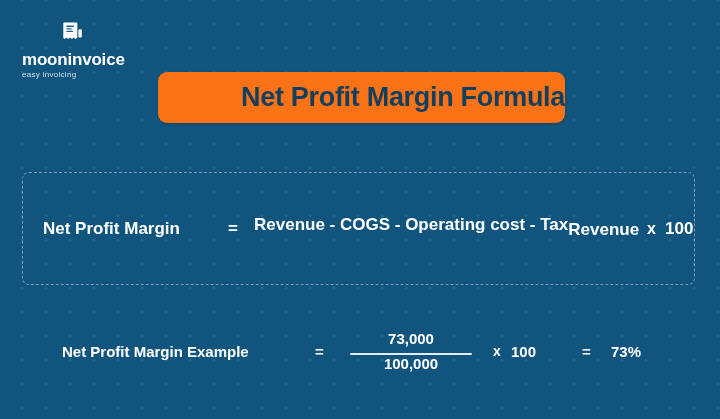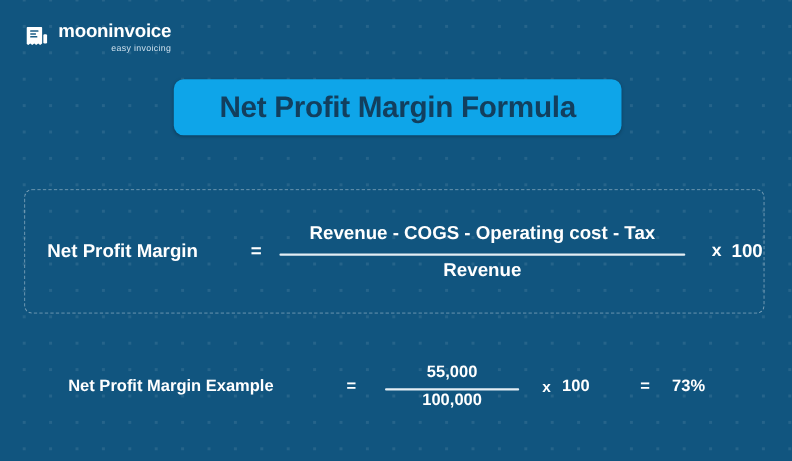--- a/index.html
+++ b/index.html
@@ -21,20 +21,21 @@
     -webkit-font-smoothing:antialiased;
   }
 
   
   .logo {
     position:absolute;
     left:22px; top:20px;
     display:flex;
     align-items:center;
     gap:7px;
+    flex-direction:column;
   }
   .logo-mark {
     width:24px; height:24px;
     display:block;
     flex:0 0 auto;
   }
   .logo-text-wrap {
     display:flex;
     flex-direction:column;
     line-height:1;
@@ -44,34 +45,33 @@
     font-weight:bold;
     letter-spacing:-0.2px;
     color:#ffffff;
     line-height:1.05;
   }
   .logo-tag {
     font-size:8px;
     font-weight:normal;
     letter-spacing:0.3px;
     color:#cfe1ee;
-    text-align:right;
     margin-top:2px;
   }
 
   
   .title-card {
     position:absolute;
     left:158px; top:72px;
     width:407px; height:51px;
-    background:#0ea5e9;
+    background:#f97316;
     border-radius:9px;
     display:flex;
     align-items:center;
-    justify-content:center;
+    justify-content:flex-end;
     box-shadow:0 1px 3px rgba(0,0,0,0.22);
   }
   .title-text {
     color:#123f5e;
     font-size:27px;
     font-weight:bold;
     letter-spacing:-0.3px;
     white-space:nowrap;
   }
 
@@ -111,21 +111,20 @@
     font-weight:bold;
   }
 
   .fraction {
     position:absolute;
     left:231px;
     top:50%;
     transform:translateY(-50%);
     width:369px;
     display:flex;
-    flex-direction:column;
     align-items:center;
   }
   .fraction .num,
   .fraction .den {
     font-size:17px;
     font-weight:bold;
     white-space:nowrap;
     text-align:center;
   }
   .fraction .num { margin-bottom:8px; }
@@ -271,21 +270,21 @@
     <span class="fm-mult">x</span>
     <span class="fm-hundred">100</span>
   </div>
 </div>
 
 <div class="example">
   <span class="ex-label">Net Profit Margin Example</span>
   <span class="ex-eq">=</span>
 
   <span class="ex-fraction">
-    <span class="num">55,000</span>
+    <span class="num">73,000</span>
     <span class="ex-bar"></span>
     <span class="den">100,000</span>
   </span>
 
   <span class="ex-mult">x</span>
   <span class="ex-hundred">100</span>
   <span class="ex-eq2">=</span>
   <span class="ex-result">73%</span>
 </div>
 

